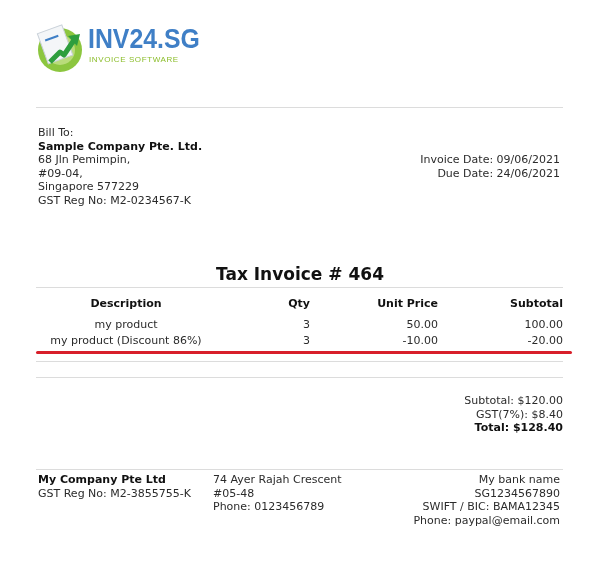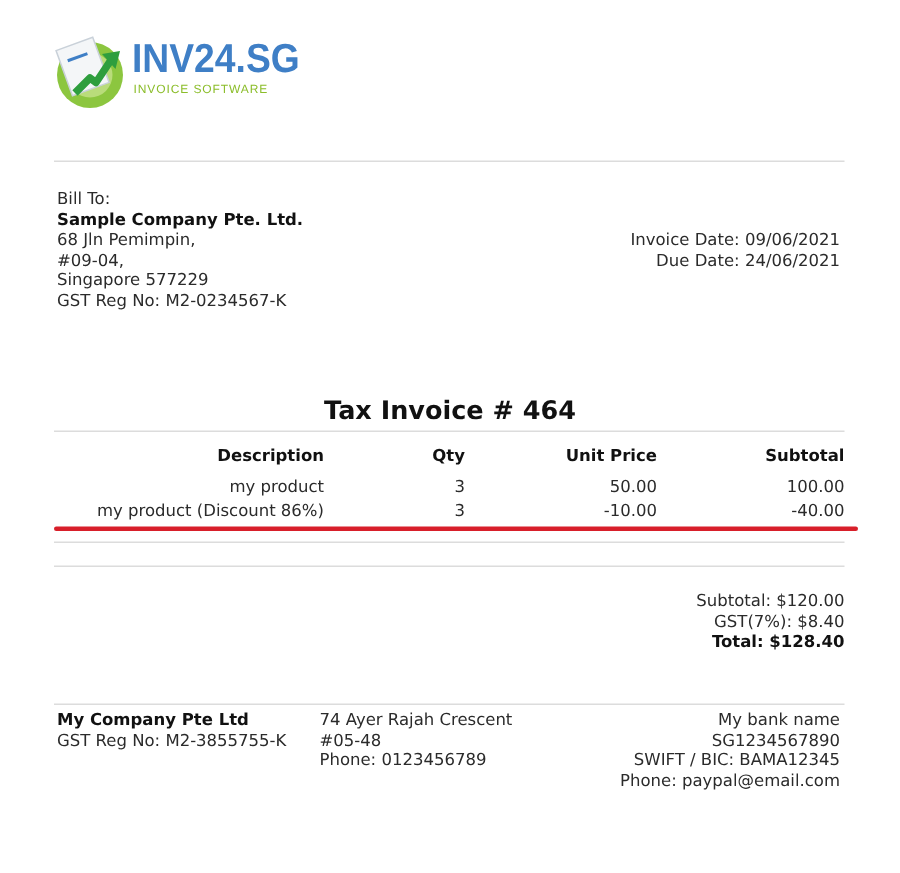--- a/index.html
+++ b/index.html
@@ -11,21 +11,21 @@
   .logo-brand { position:absolute; left:52px; top:2px; font-family:"Liberation Sans", sans-serif;
     font-weight:bold; font-size:27px; color:#3f7fc6; letter-spacing:0px; transform:scaleX(0.92); transform-origin:left; }
   .logo-sub { position:absolute; left:53px; top:33px; font-family:"Liberation Sans", sans-serif;
     font-size:8px; color:#8bbd2a; letter-spacing:0.6px; }
   .line { line-height:13.5px; white-space:nowrap; }
   .b { font-weight:bold; color:#111; }
   .right { text-align:right; }
   .title { left:0; width:600px; top:224px; text-align:center; font-size:17px; font-weight:bold; color:#111;margin-top:40px; }
   table.items { position:absolute; left:36px; top:297px; width:527px; border-collapse:collapse; }
   table.items th { font-weight:bold; color:#111; padding:0 0 6px 0; text-align:right; }
-  table.items th.desc, table.items td.desc { text-align:right; }
+  table.items th.desc, table.items td.desc { text-align:center; }
   table.items td { padding:0; height:16px; text-align:right; }
   .redline { left:36px; top:351px; width:536px; height:3px; background:#d81f2a; border-radius:2px; }
 </style>
 </head>
 <body>
 
 <div class="abs logo">
   <svg class="abs" style="left:0;top:0" width="50" height="52" viewBox="0 0 50 52">
     <circle cx="24" cy="28" r="22" fill="#8cc63f"></circle>
     <circle cx="24" cy="28" r="15" fill="#b9dc7a"></circle>
@@ -79,21 +79,21 @@
     <tr>
       <td class="desc">my product</td>
       <td>3</td>
       <td>50.00</td>
       <td>100.00</td>
     </tr>
     <tr>
       <td class="desc">my product (Discount 86%)</td>
       <td>3</td>
       <td>-10.00</td>
-      <td>-40.00</td>
+      <td>-20.00</td>
     </tr>
   </tbody>
 </table>
 
 <div class="abs redline"></div>
 
 <div class="hr" style="top:361px"></div>
 <div class="hr" style="top:377px"></div>
 
 <div class="abs right" style="right:37px;top:394px">

